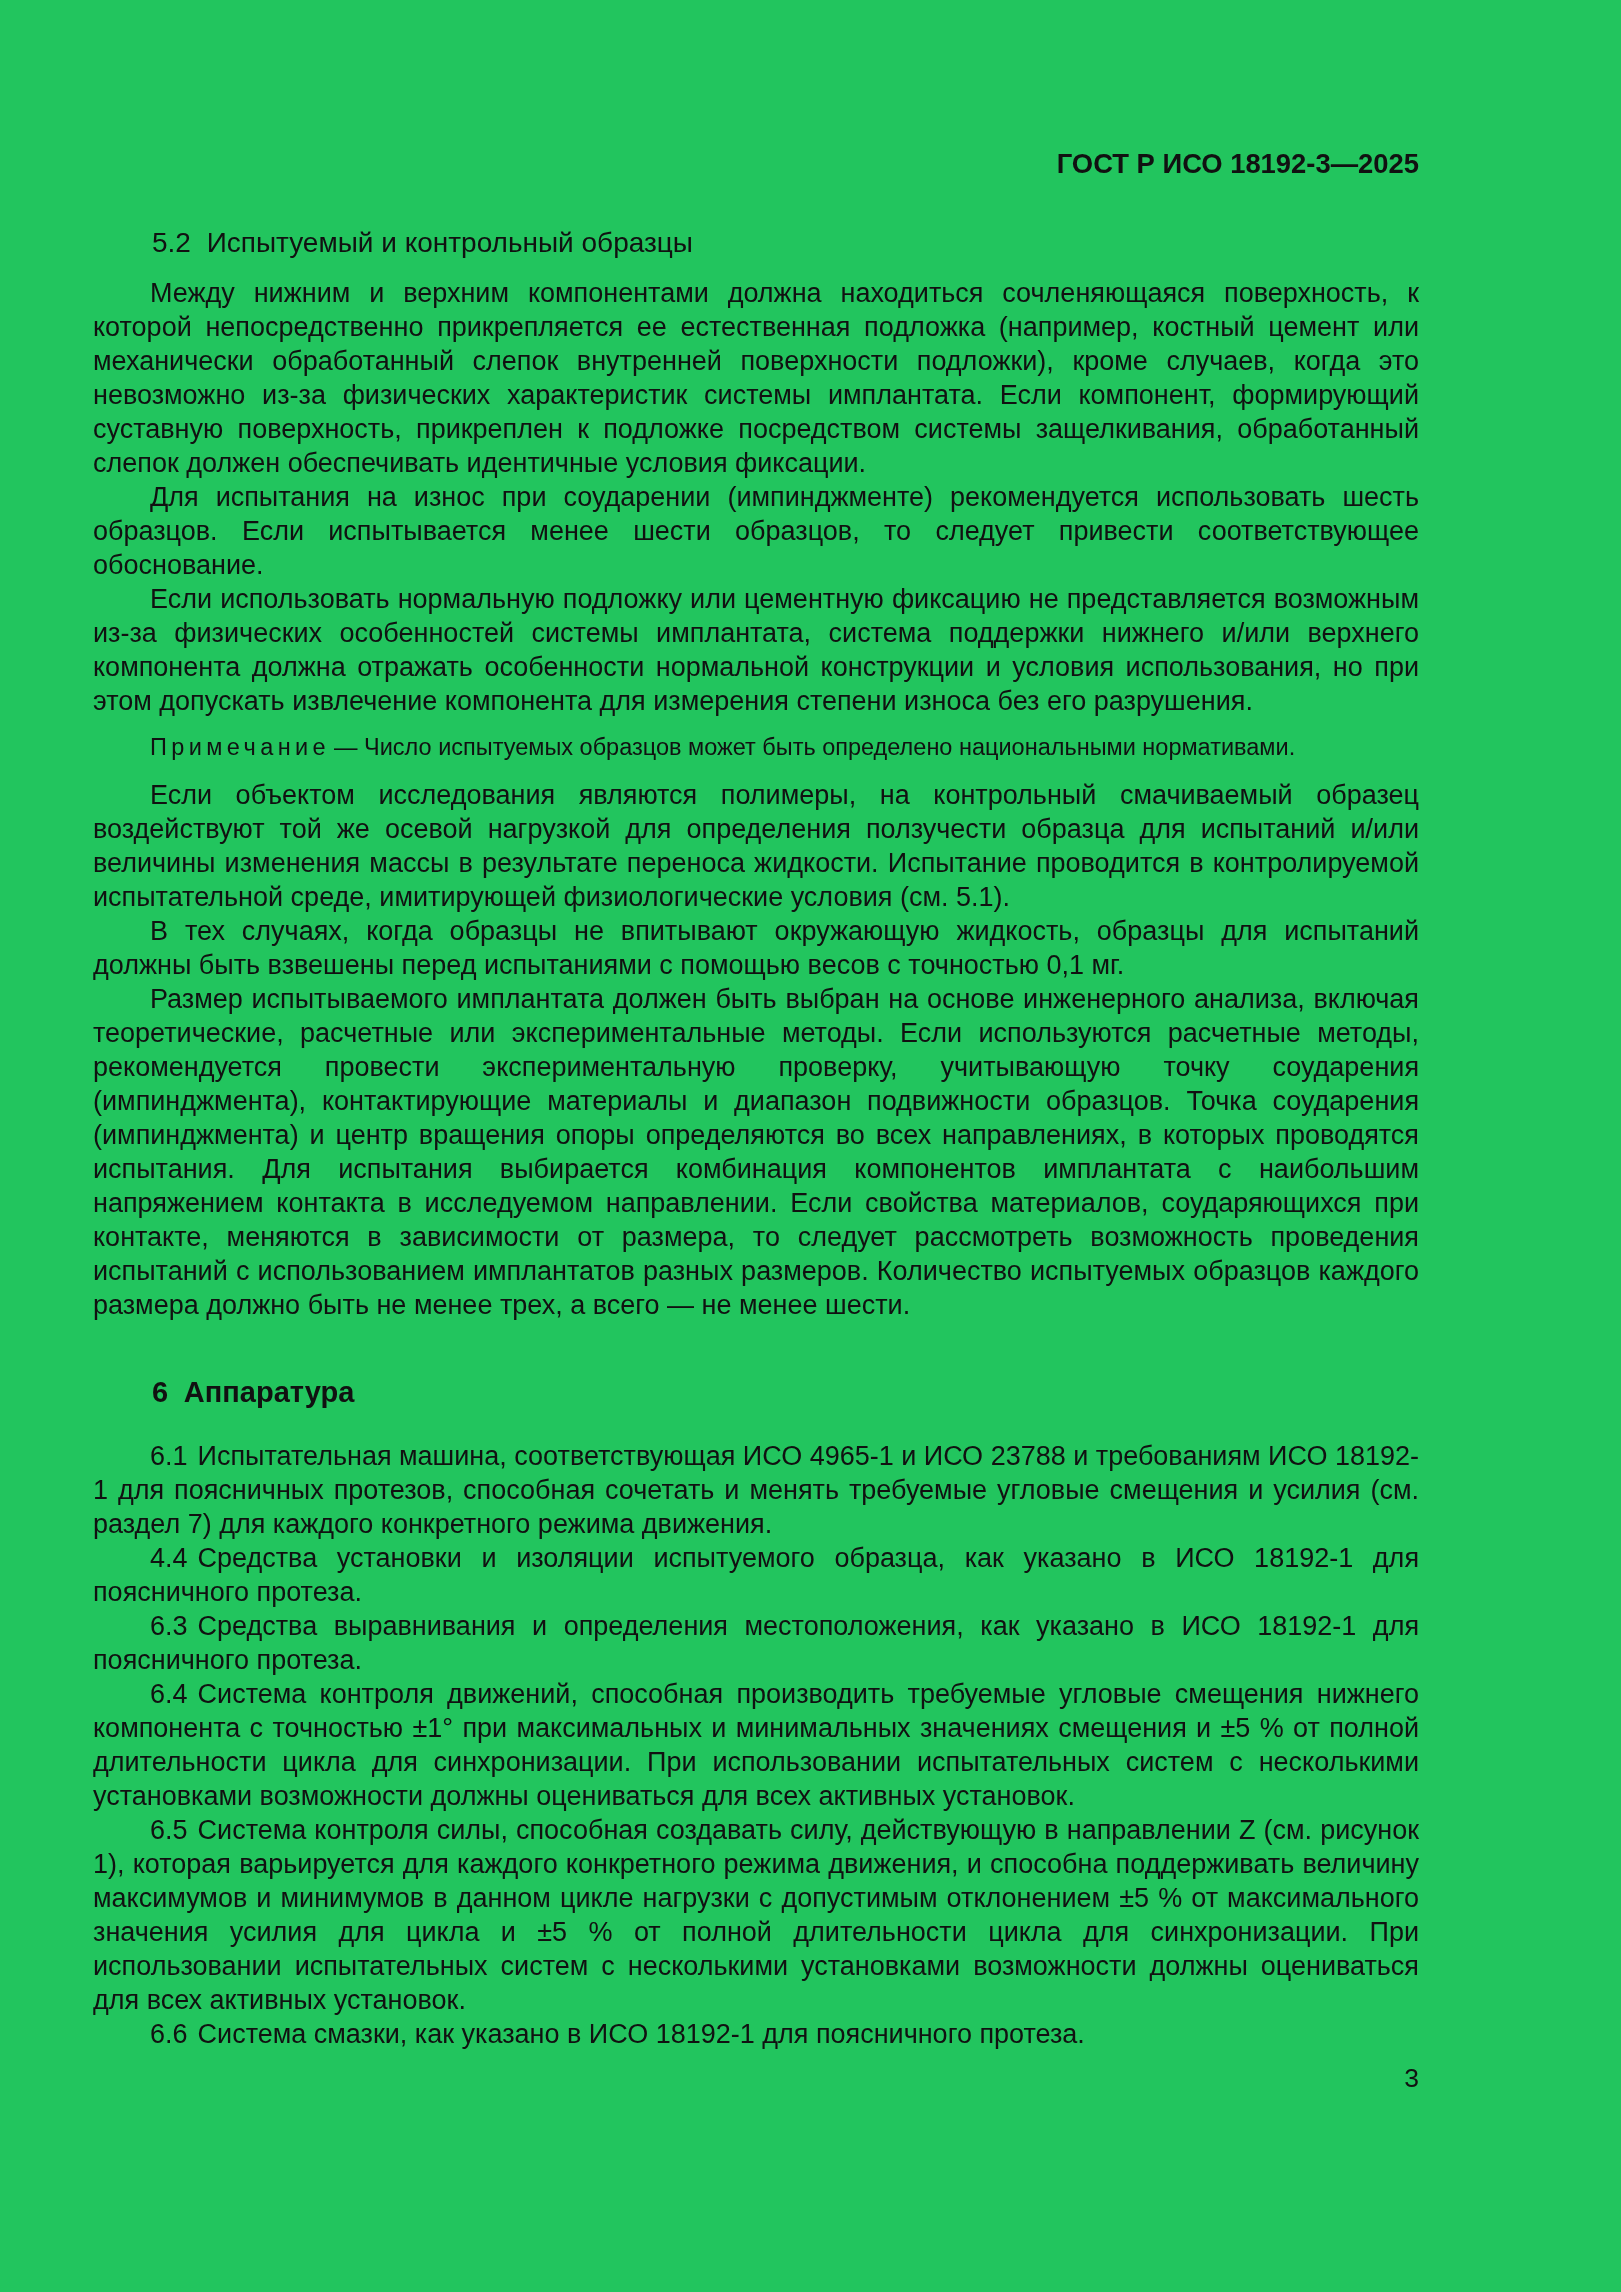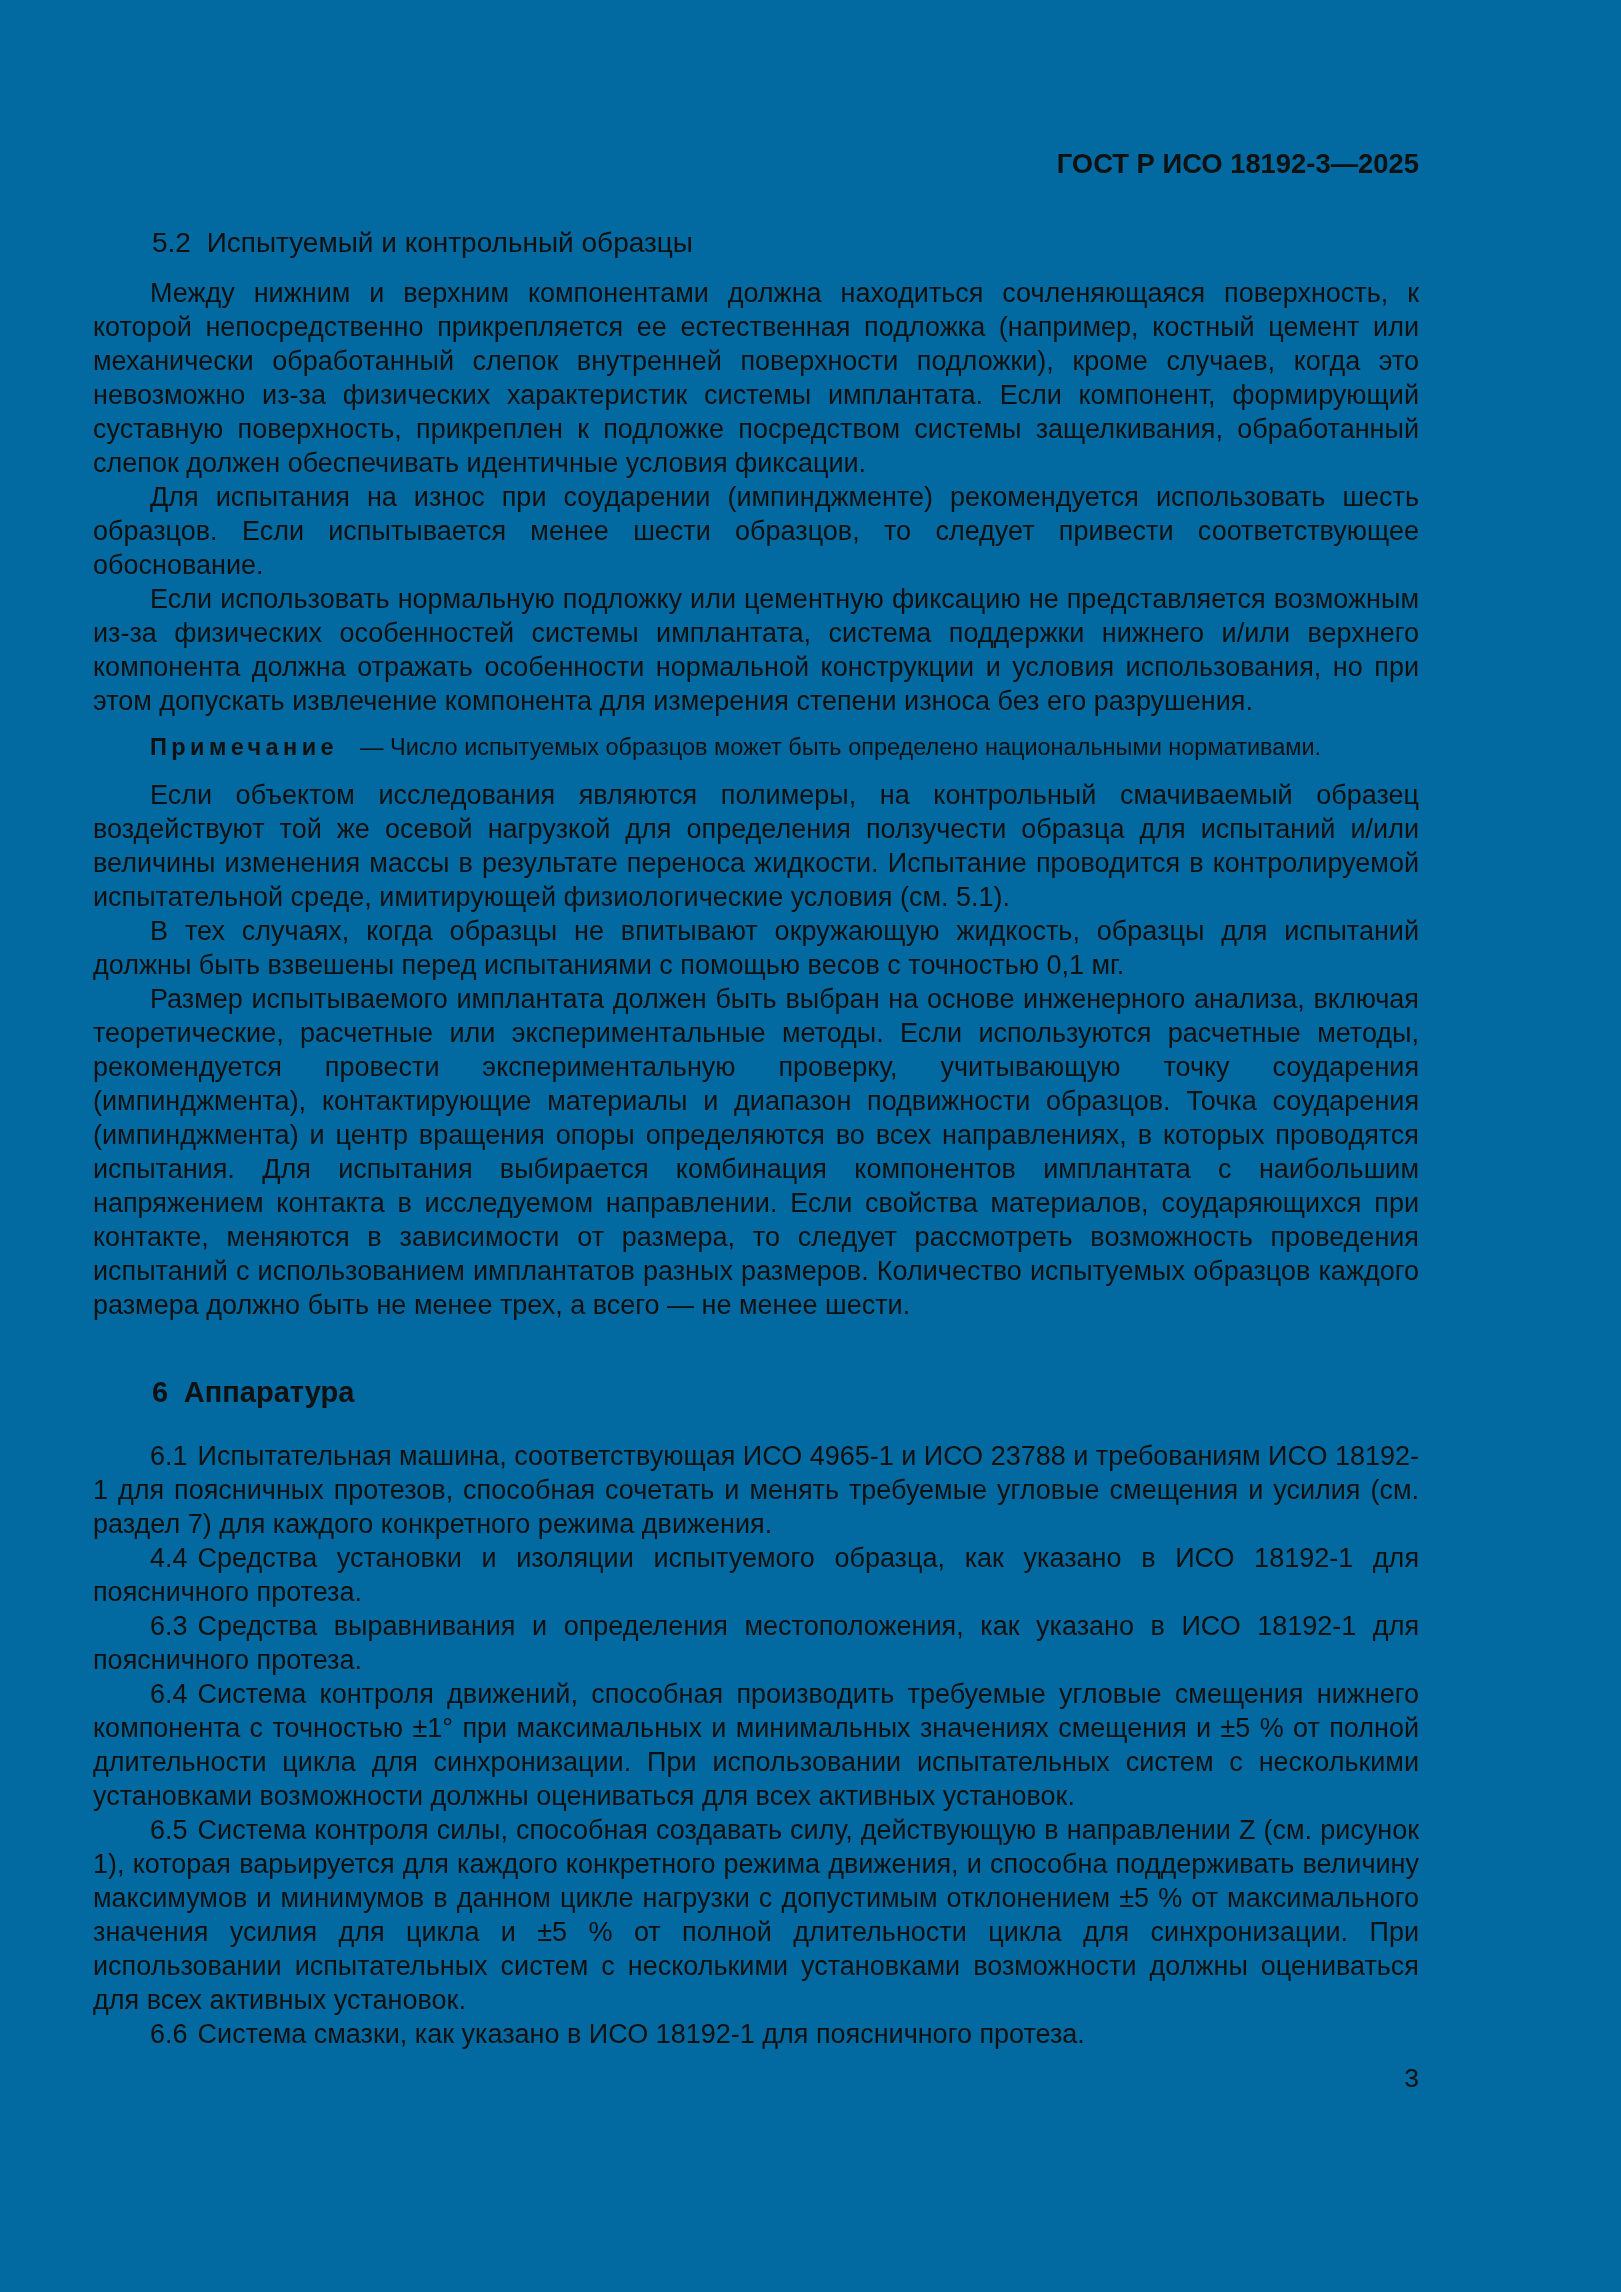--- a/index.html
+++ b/index.html
@@ -1,21 +1,21 @@
 <!DOCTYPE html>
 <html lang="ru"><head>
 <meta charset="utf-8">
 <style>
   html, body { margin: 0; padding: 0; background: #e8e8e8; }
   .page {
     position: relative;
     width: 1621px;
     height: 2293px;
     margin: 0 auto;
-    background: #0369a1;
+    background: #22c55e;
     color: #111111;
     font-family: "Liberation Sans", sans-serif;
     box-sizing: border-box;
     padding: 147px 202px 0 93px;
     overflow: hidden;
     -webkit-hyphens: auto;
     hyphens: auto;
   }
   .doc-header {
     text-align: right;
@@ -46,21 +46,21 @@
     text-align: justify;
     text-indent: 57px;
   }
   p.note {
     margin: 15.7px 0 15.7px 0;
     font-size: 23.5px;
     line-height: 29px;
     text-align: justify;
     text-indent: 57px;
   }
-  .note-label { letter-spacing: 4.4px; margin-right: 22px; font-weight: bold; }
+  .note-label { letter-spacing: 4.4px; margin-right: 4px; }
   .item-num { margin-right: 10px; }
   .page-number {
     position: absolute;
     top: 2063px;
     right: 202px;
     font-size: 26.5px;
     line-height: 31px;
   }
 </style>
 </head>

